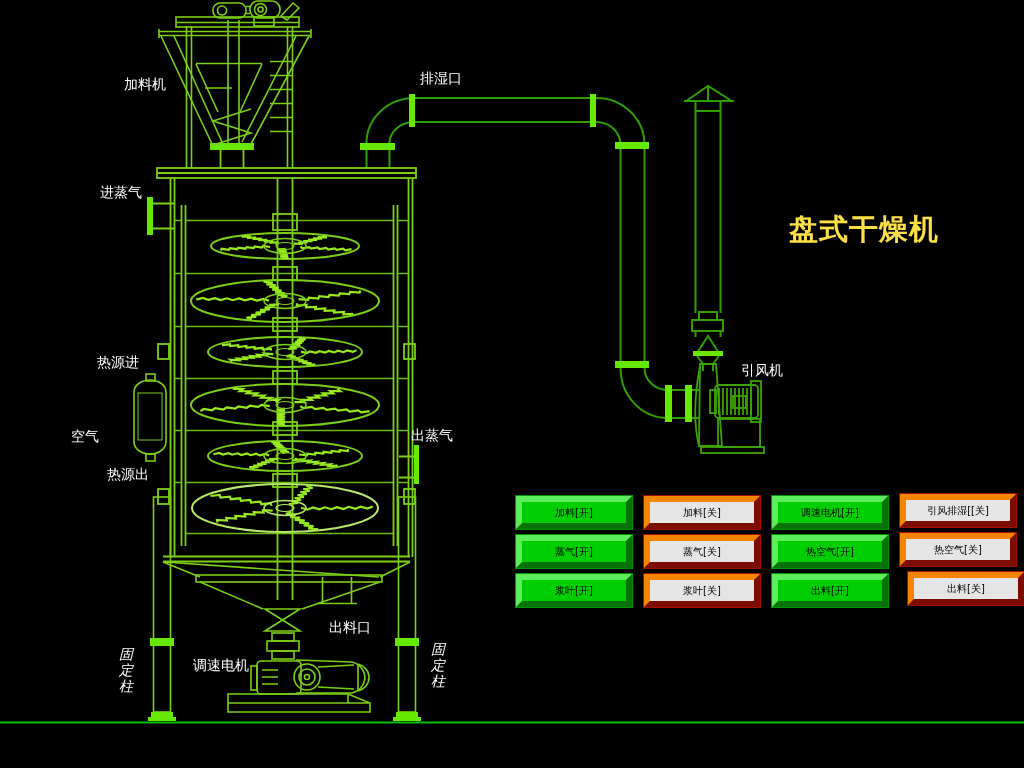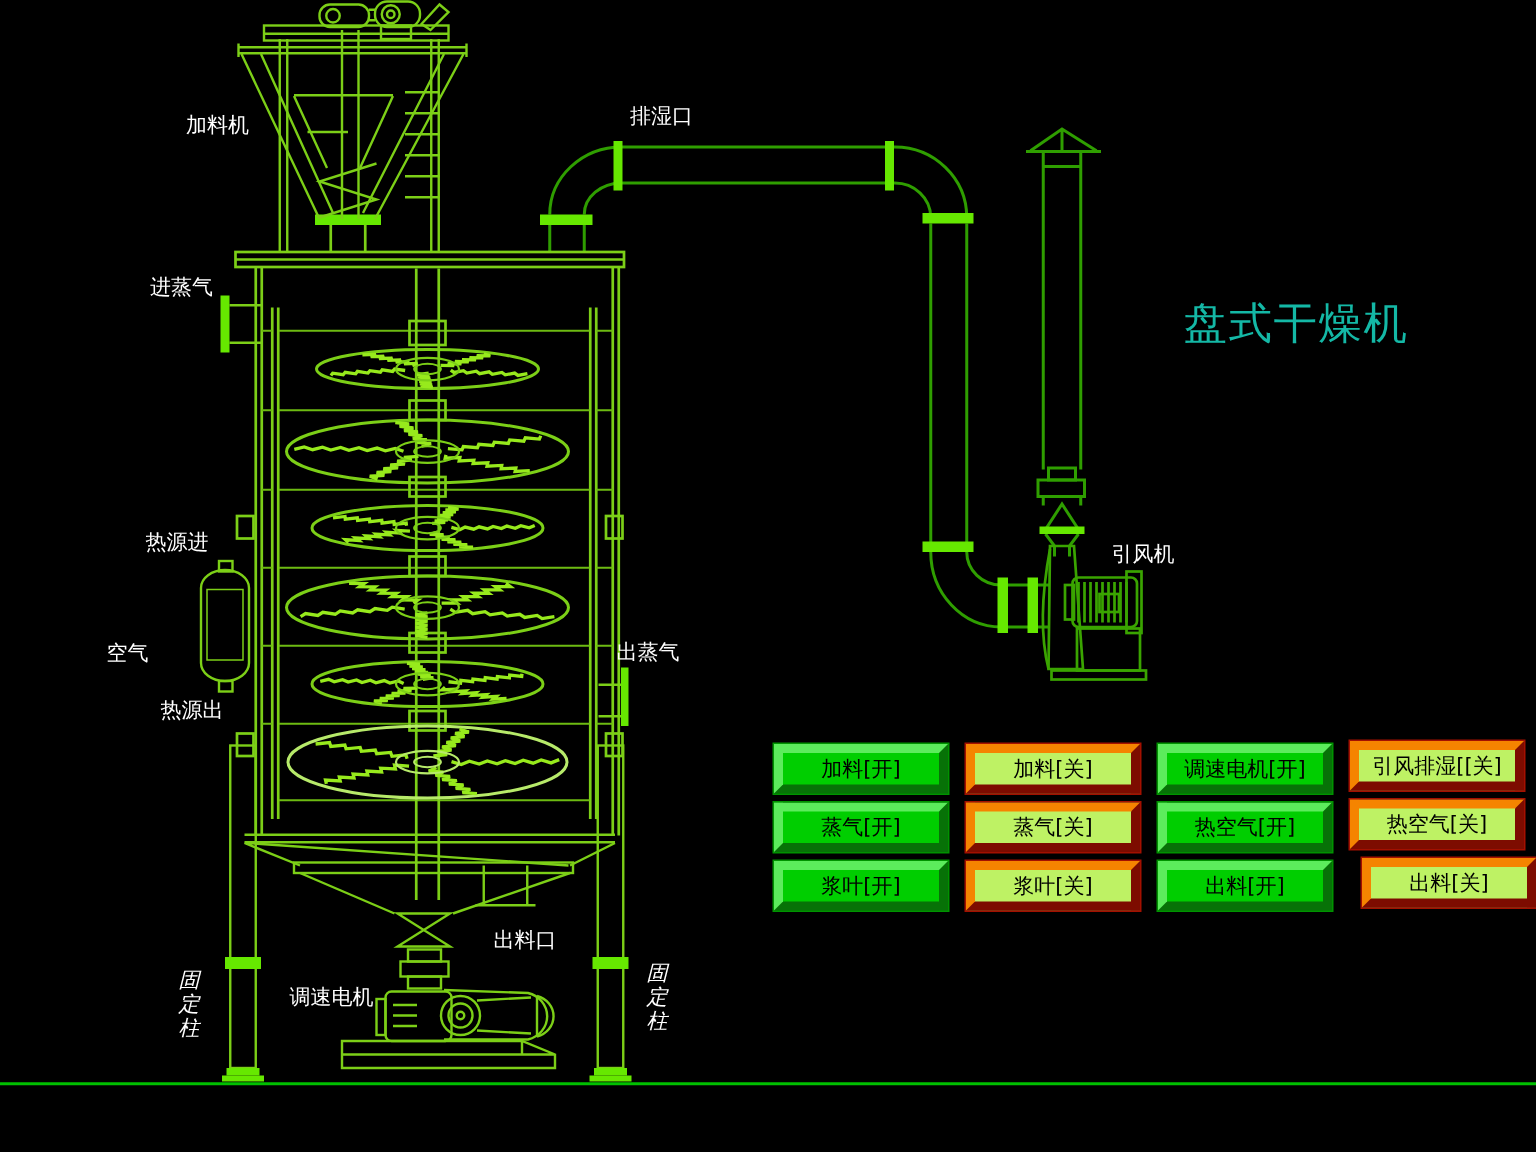--- a/index.html
+++ b/index.html
@@ -1,27 +1,27 @@
 <!DOCTYPE html>
 <html><head>
 <meta charset="utf-8">
 <style>
   html,body{margin:0;padding:0;background:#000;}
   #stage{position:relative;width:1024px;height:768px;background:#000;overflow:hidden;
          font-family:"DejaVu Sans","Liberation Sans",sans-serif;border-radius:15px;}
   #machine-svg{position:absolute;left:0;top:0;}
   .lbl{position:absolute;color:#fff;font-size:14px;line-height:15px;white-space:nowrap;}
   .lbl.vert{white-space:normal;width:16px;word-break:break-all;line-height:16px;font-style:italic;}
-  #page-title{position:absolute;left:789px;top:196px;color:#14b8a6;font-size:29px;
-              font-weight:normal;letter-spacing:1px;white-space:nowrap;}
+  #page-title{position:absolute;left:789px;top:210px;color:#fde047;font-size:29px;
+              font-weight:bold;letter-spacing:1px;white-space:nowrap;}
   .btn{position:absolute;width:116px;height:33px;box-sizing:border-box;
        display:flex;align-items:center;justify-content:center;
-       color:#000;font-size:14px;white-space:nowrap;border:6px solid;cursor:pointer;}
+       color:#000;font-size:10px;white-space:nowrap;border:6px solid;cursor:pointer;}
   .btn.on{background:#00CE00;border-color:#5CEC5C #077207 #077207 #5CEC5C;outline:1px solid #009300;}
-  .btn.off{background:#bef264;border-color:#F58400 #7D0C00 #7D0C00 #F58400;outline:1px solid #A31000;}
+  .btn.off{background:#e5e5e5;border-color:#F58400 #7D0C00 #7D0C00 #F58400;outline:1px solid #A31000;}
 </style>
 </head>
 <body>
 
 <div id="stage">
 
 <svg id="machine-svg" width="1024" height="768" viewBox="0 0 1024 768">
 
   <g stroke="#2F9E00" stroke-width="2" fill="none">
 

